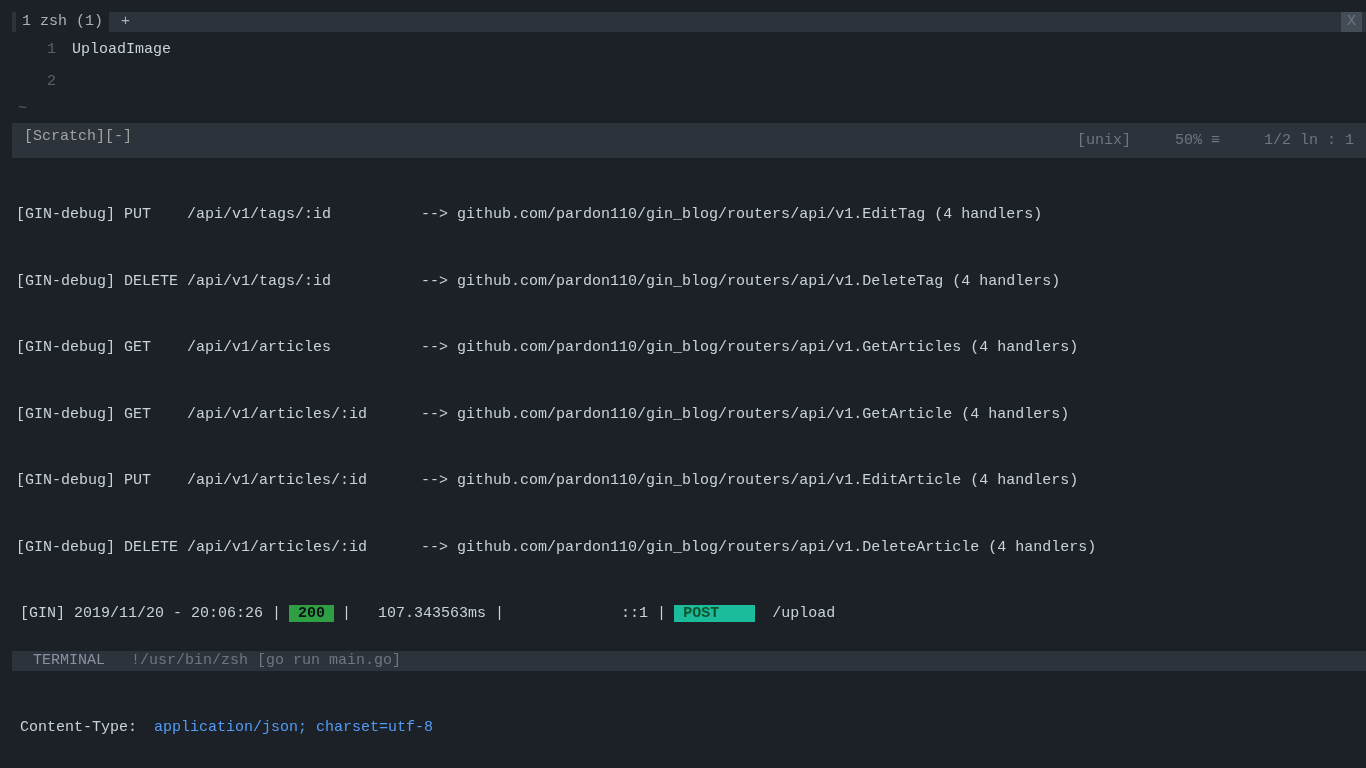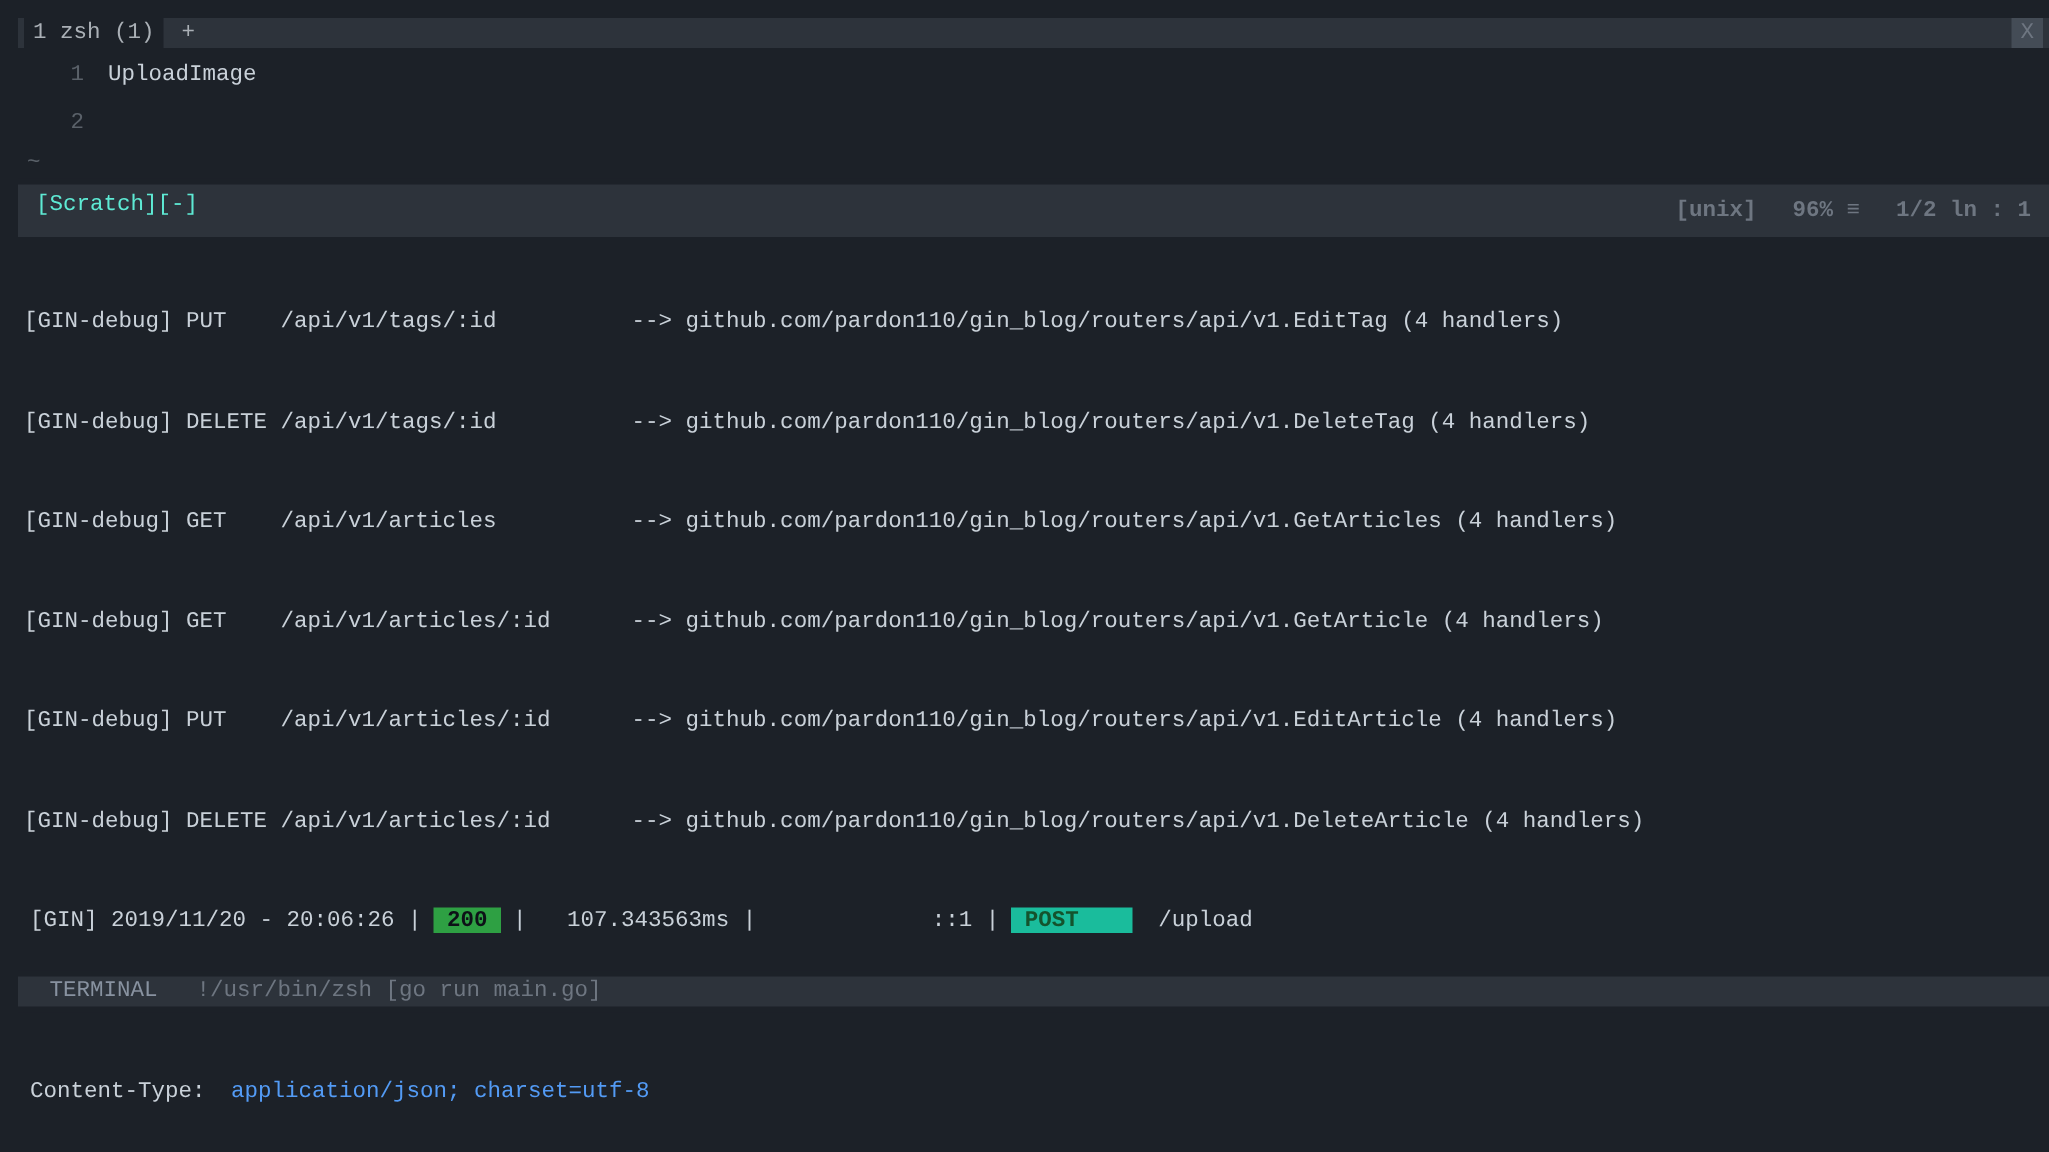--- a/index.html
+++ b/index.html
@@ -51,22 +51,22 @@
 }
 .code-text { color: #c9d1d9; }
 .tilde { color: #5a6169; padding-left: 2px;}
 .status-bar-1 {
   display: flex;
   background: #2d333b;
   color: #6e7681;
   padding: 0 8px;
   justify-content: space-between;
 }
-.status-bar-1 .left { color: #5eead4; }
-.status-bar-1 .right { display: flex; gap: 16px; font-weight: bold; }
+.status-bar-1 .left { color: #a3a3a3; }
+.status-bar-1 .right { display: flex; gap: 36px; }
 .gin-log {
   background: #1c2128;
   white-space: pre;
   color: #c9d1d9;
 }
 .status-200 {
   background: #2ea043;
   color: #0d1117;
   font-weight: bold;
 }
@@ -101,21 +101,21 @@
 <div class="top-pane">
   <div class="line"><span class="gutter">1</span><span class="code-text">UploadImage</span></div>
   <div class="line"><span class="gutter">2</span><span class="code-text"></span></div>
   <div class="tilde">~</div>
 </div>
 
 <div class="status-bar-1">
   <span class="left">[Scratch][-]</span>
   <span class="right">
     <span>[unix]</span>
-    <span>96% ≡</span>
+    <span>50% ≡</span>
     <span>1/2 ln :  1</span>
   </span>
 </div>
 
 <div class="gin-log">
   <div>[GIN-debug] PUT    /api/v1/tags/:id          --&gt; github.com/pardon110/gin_blog/routers/api/v1.EditTag (4 handlers)</div>
   <div>[GIN-debug] DELETE /api/v1/tags/:id          --&gt; github.com/pardon110/gin_blog/routers/api/v1.DeleteTag (4 handlers)</div>
   <div>[GIN-debug] GET    /api/v1/articles          --&gt; github.com/pardon110/gin_blog/routers/api/v1.GetArticles (4 handlers)</div>
   <div>[GIN-debug] GET    /api/v1/articles/:id      --&gt; github.com/pardon110/gin_blog/routers/api/v1.GetArticle (4 handlers)</div>
   <div>[GIN-debug] PUT    /api/v1/articles/:id      --&gt; github.com/pardon110/gin_blog/routers/api/v1.EditArticle (4 handlers)</div>

